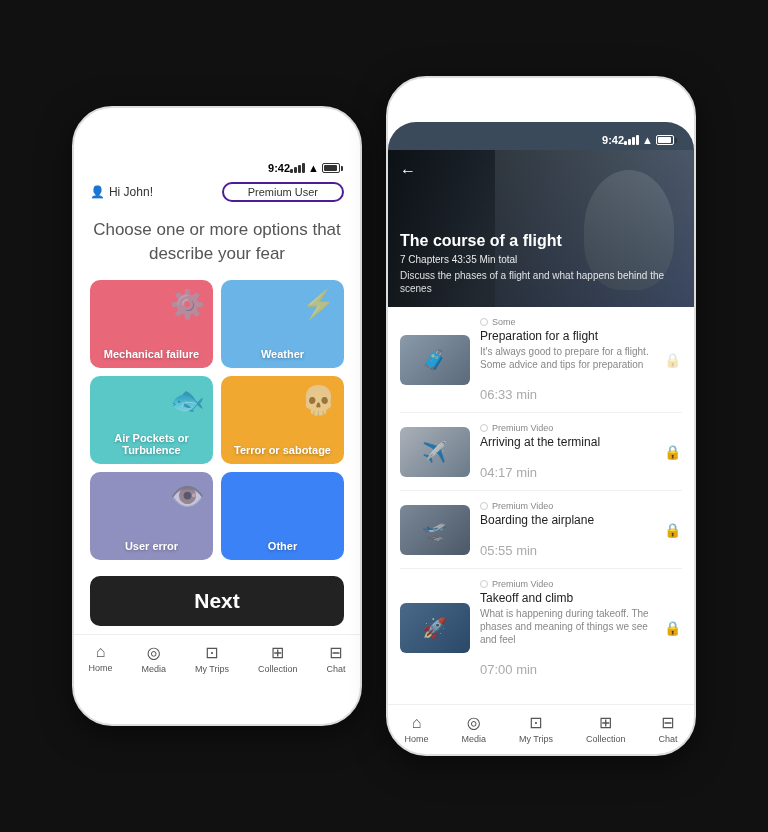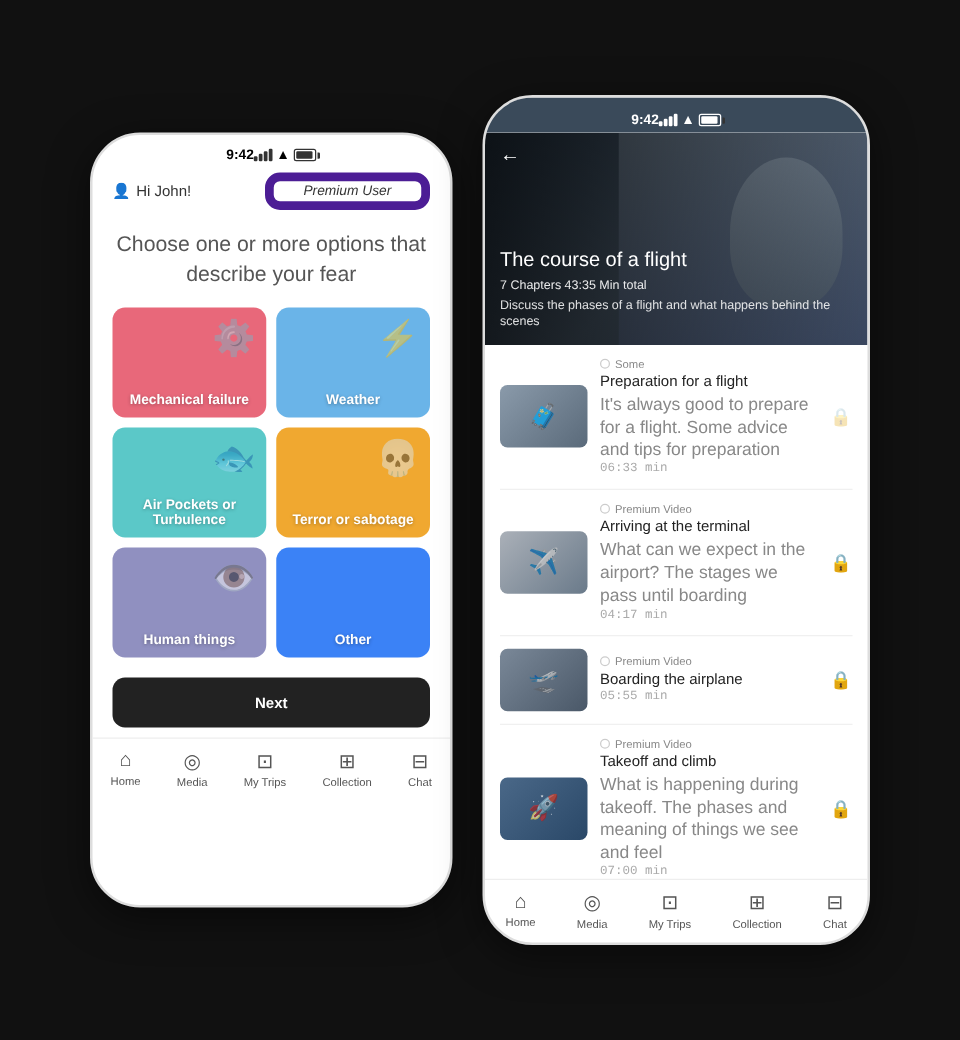--- a/index.html
+++ b/index.html
@@ -29,25 +29,26 @@
       height: 620px;
     }
     .phone-right {
       width: 310px;
       height: 680px;
     }
 
     
     .status-bar {
       display: flex;
-      justify-content: center;
+      justify-content: flex-end;
       align-items: center;
       padding: 10px 20px 4px;
       font-size: 11px;
       font-weight: 600;
+      margin-top: 44px;
     }
     .status-icons {
       display: flex;
       align-items: center;
       gap: 3px;
       font-size: 10px;
     }
     .battery-icon {
       width: 18px;
       height: 10px;
@@ -93,26 +94,25 @@
       padding: 4px 16px 8px;
     }
     .user-label {
       display: flex;
       align-items: center;
       gap: 4px;
       font-size: 12px;
       color: #333;
     }
     .premium-badge {
-      border: 7px solid #4c1d95;
+      border: 2px solid #4c1d95;
       border-radius: 12px;
       padding: 2px 24px;
       font-size: 11px;
       color: #333;
-      font-style: italic;
     }
     .left-content {
       padding: 8px 16px;
     }
     .choose-title {
       text-align: center;
       font-size: 17px;
       color: #555;
       line-height: 1.4;
       margin-bottom: 14px;
@@ -156,21 +156,21 @@
     .fc-purple { background: #9090c0; }
     .fc-green { background: #3b82f6; }
 
     .next-btn {
       background: #222;
       color: #fff;
       border: none;
       border-radius: 10px;
       width: 100%;
       padding: 13px;
-      font-size: 12px;
+      font-size: 21px;
       font-weight: 600;
       cursor: pointer;
       margin-top: 4px;
     }
 
     
     .bottom-nav {
       display: flex;
       justify-content: space-around;
       align-items: center;
@@ -219,21 +219,21 @@
     .hero-text {
       position: absolute;
       bottom: 12px;
       left: 12px;
       right: 12px;
       z-index: 3;
       color: #fff;
     }
     .hero-title {
       font-size: 16px;
-      font-weight: 400;
+      font-weight: 700;
       line-height: 1.2;
       margin-bottom: 4px;
     }
     .hero-meta {
       font-size: 10px;
       opacity: 0.9;
       margin-bottom: 4px;
     }
     .hero-desc {
       font-size: 10px;
@@ -294,29 +294,28 @@
       border: 1.5px solid #ccc;
       border-radius: 50%;
     }
     .lesson-title {
       font-size: 12px;
       font-weight: 400;
       color: #222;
       margin-bottom: 2px;
     }
     .lesson-desc {
-      font-size: 14px;
+      font-size: 10px;
       color: #888;
       line-height: 1.3;
     }
     .lesson-duration {
-      font-size: 10px;
+      font-size: 13px;
       color: #aaa;
-      margin-top: 2px;
-      font-family: Liberation Mono, monospace;
+      margin-top: 16px;
     }
     .lesson-lock {
       font-size: 14px;
       color: #bbb;
       flex-shrink: 0;
     }
   </style>
 </head>
 <body>
 
@@ -369,21 +368,21 @@
         <span class="fear-card-label">Air Pockets or Turbulence</span>
       </div>
 
       <div class="fear-card fc-orange">
         <div class="fear-card-icon">💀</div>
         <span class="fear-card-label">Terror or sabotage</span>
       </div>
 
       <div class="fear-card fc-purple">
         <div class="fear-card-icon">👁️</div>
-        <span class="fear-card-label">Human things</span>
+        <span class="fear-card-label">User error</span>
       </div>
 
       <div class="fear-card fc-green">
         <span class="fear-card-label">Other</span>
       </div>
     </div>
 
     <button class="next-btn">Next</button>
   </div>
 
@@ -465,21 +464,20 @@
     <div class="lesson-item">
       <div class="lesson-thumb thumb-2">
         <div class="thumb-pattern">✈️</div>
       </div>
       <div class="lesson-info">
         <div class="lesson-tag">
           <div class="tag-dot"></div>
           <span>Premium Video</span>
         </div>
         <div class="lesson-title">Arriving at the terminal</div>
-        <div class="lesson-desc">What can we expect in the airport? The stages we pass until boarding</div>
         <div class="lesson-duration">04:17 min</div>
       </div>
       <div class="lesson-lock">🔒</div>
     </div>
 
     <div class="lesson-item">
       <div class="lesson-thumb thumb-3">
         <div class="thumb-pattern">🛫</div>
       </div>
       <div class="lesson-info">

